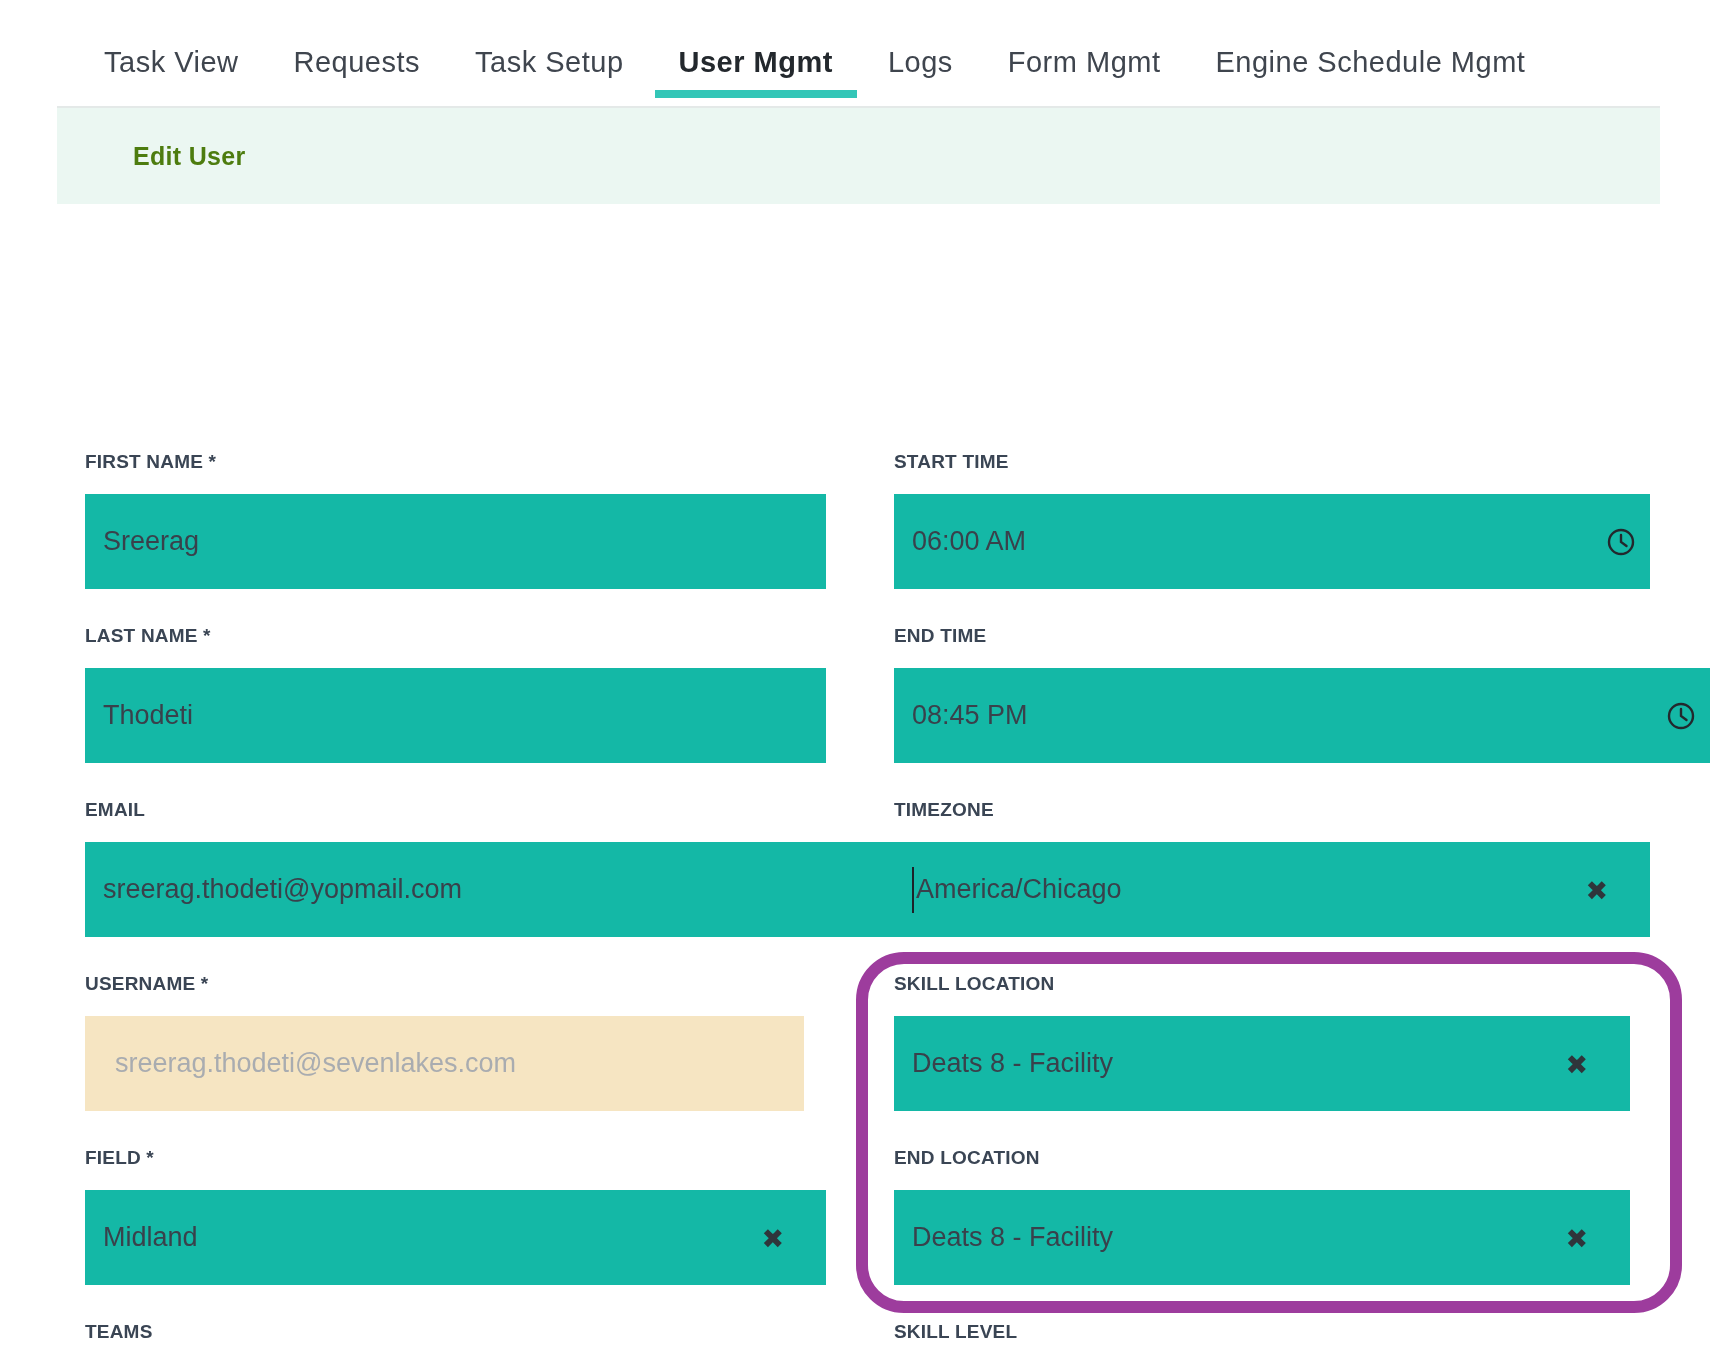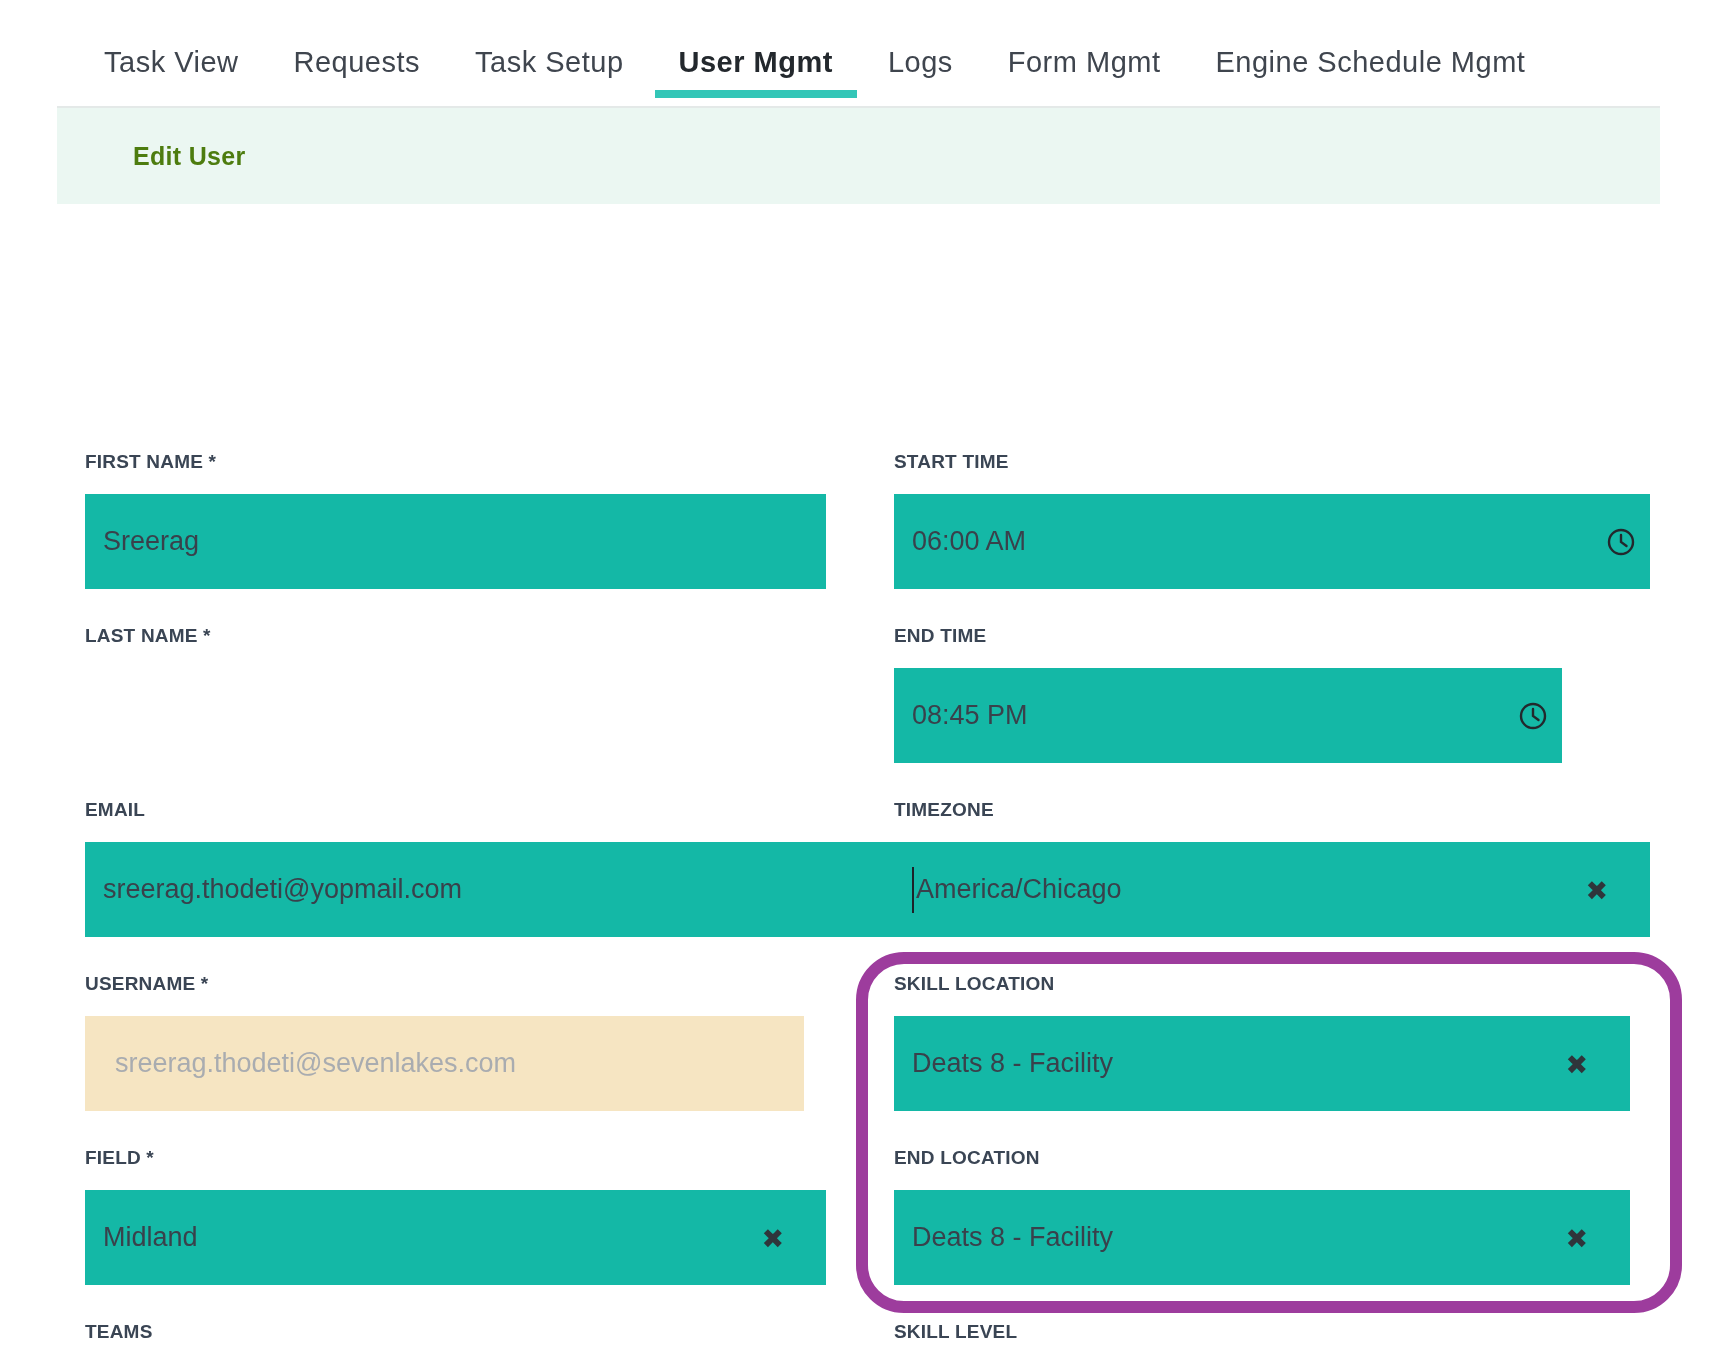--- a/index.html
+++ b/index.html
@@ -95,20 +95,23 @@
 
 <div class="field" style="left:85px; top:452px; width:741px">
   <div class="flabel">FIRST NAME *</div>
   <div class="finput">
     <span class="fvalue">Sreerag</span>
   </div>
 </div>
 
 <div class="field" style="left:85px; top:626px; width:741px">
   <div class="flabel">LAST NAME *</div>
+  <div class="finput">
+    <span class="fvalue">Thodeti</span>
+  </div>
 </div>
 
 <div class="field" style="left:85px; top:800px; width:879px">
   <div class="flabel">EMAIL</div>
   <div class="finput">
     <span class="fvalue">sreerag.thodeti@yopmail.com</span>
   </div>
 </div>
 
 <div class="field" style="left:85px; top:974px; width:719px">
@@ -134,21 +137,21 @@
   <div class="flabel">START TIME</div>
   <div class="finput">
     <span class="fvalue">06:00 AM</span>
     <svg class="clock" viewBox="0 0 30 30">
       <circle cx="15" cy="15" r="12" fill="none" stroke="#23282d" stroke-width="2.4"></circle>
       <path d="M15 8 L15 15 L20.5 19" fill="none" stroke="#23282d" stroke-width="2.4" stroke-linecap="round"></path>
     </svg>
   </div>
 </div>
 
-<div class="field" style="left:894px; top:626px; width:668px">
+<div class="field" style="left:894px; top:626px; width:816px">
   <div class="flabel">END TIME</div>
   <div class="finput">
     <span class="fvalue">08:45 PM</span>
     <svg class="clock" viewBox="0 0 30 30">
       <circle cx="15" cy="15" r="12" fill="none" stroke="#23282d" stroke-width="2.4"></circle>
       <path d="M15 8 L15 15 L20.5 19" fill="none" stroke="#23282d" stroke-width="2.4" stroke-linecap="round"></path>
     </svg>
   </div>
 </div>
 

